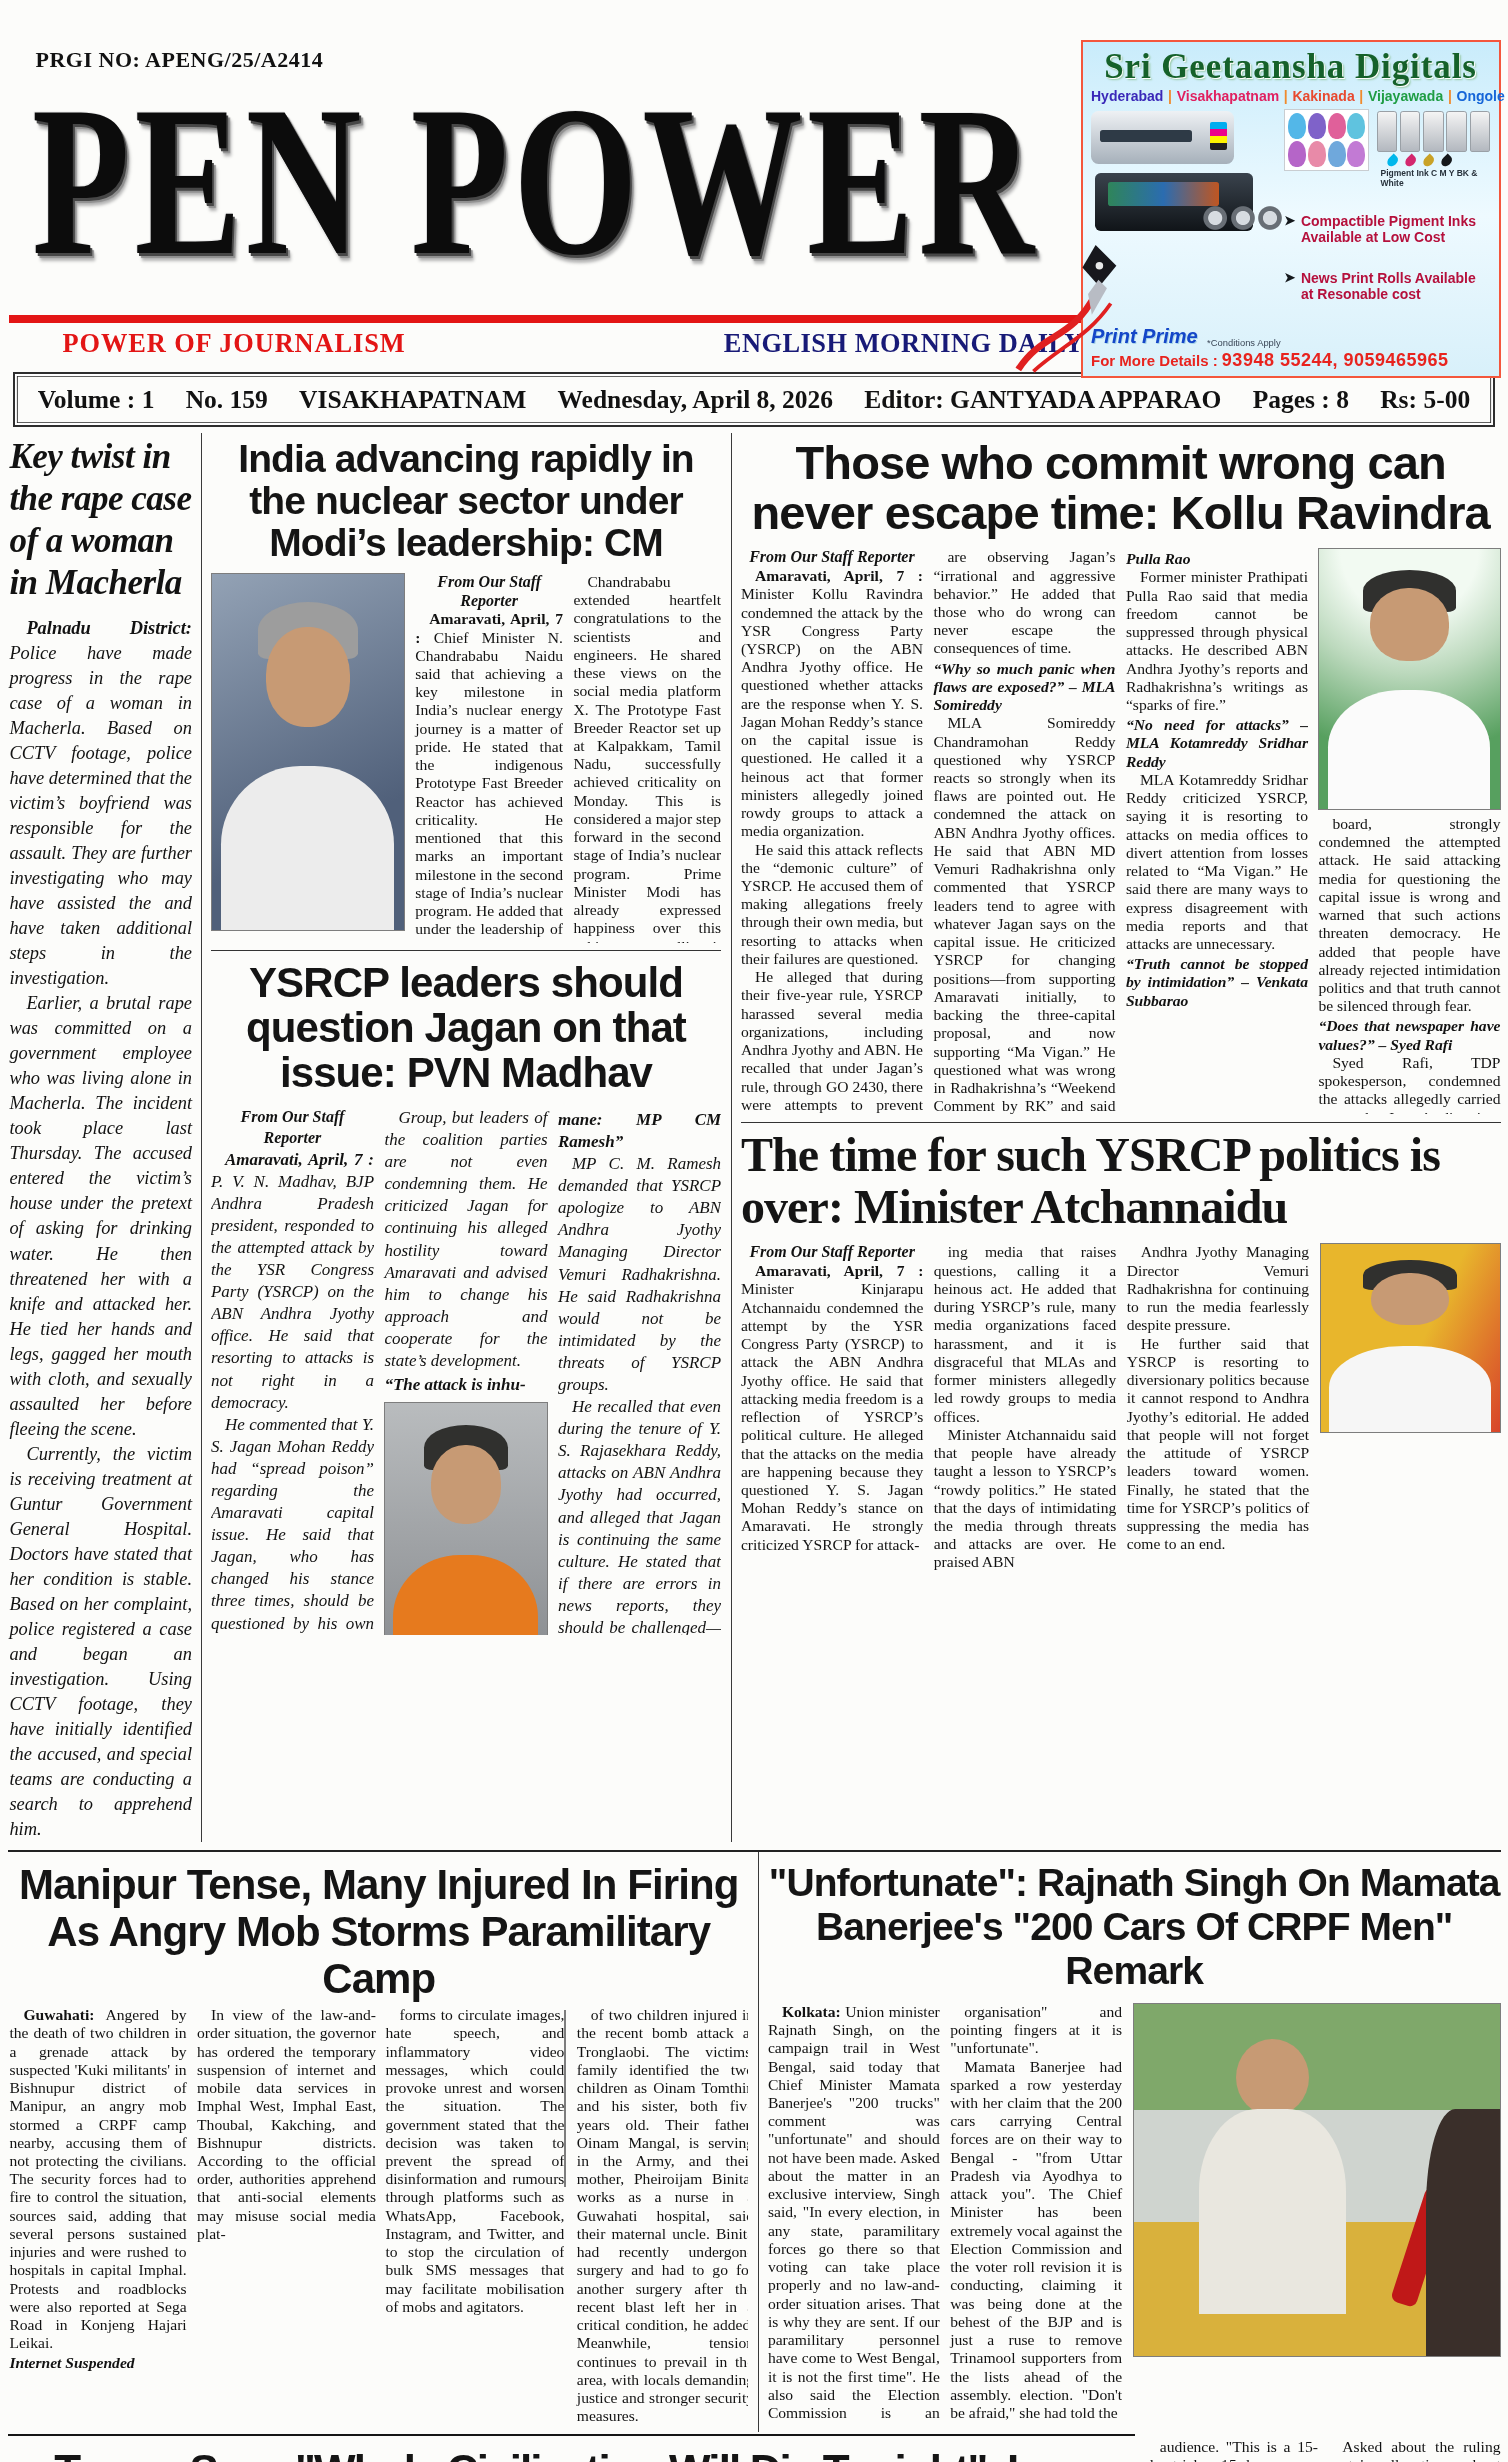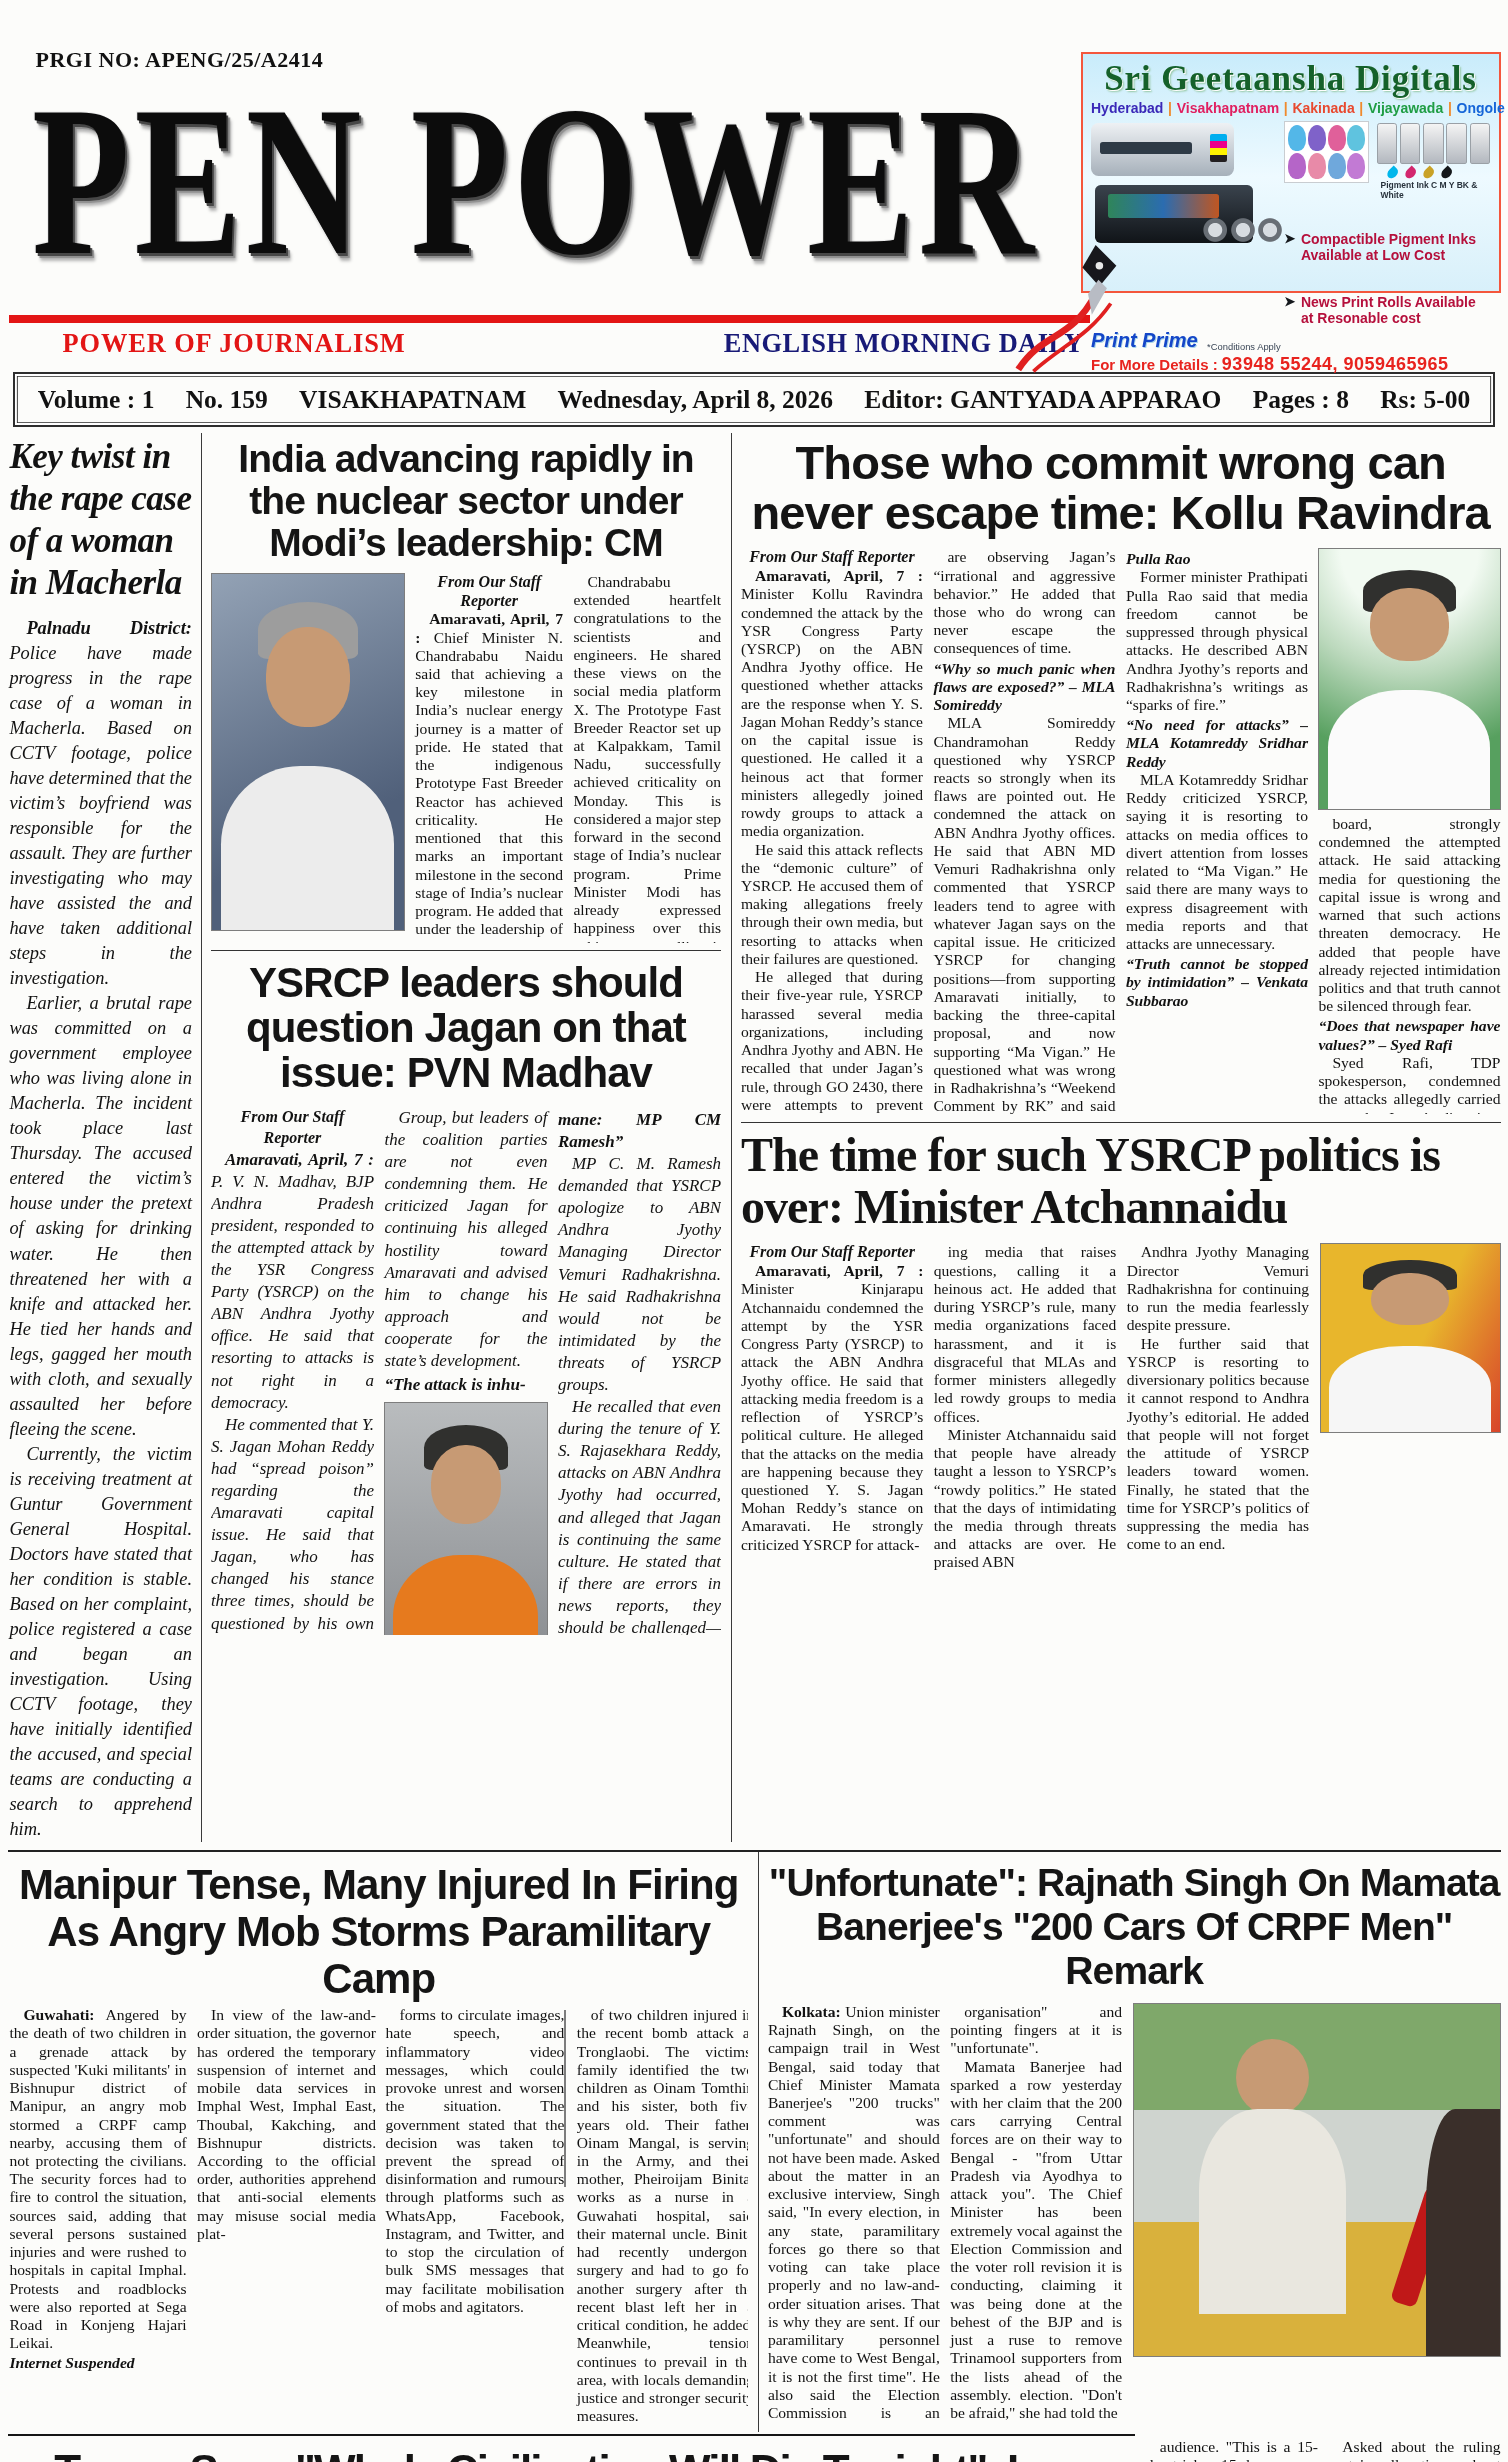--- a/index.html
+++ b/index.html
@@ -9,21 +9,21 @@
 
   
   .mast{position:relative;height:311px}
   .prgi{position:absolute;top:43px;left:28px;font-size:22px;font-weight:bold;letter-spacing:0.5px}
   .paper-title{position:absolute;top:75px;left:24.5px;font-size:160px;font-weight:bold;letter-spacing:4.7px;
        line-height:.95;transform:scaleY(1.34);transform-origin:top left;color:#0c0c0c;white-space:nowrap;
        text-shadow:1.9px 1.9px 0 #474747,3.8px 3.8px 0.9px #909090,4.7px 5.7px 2.8px #b5b5b5,-0.9px -0.9px 0 #ececec}
   .pen-graphic{position:absolute;left:997px;top:224px;width:119px;height:149px;z-index:3}
 
   
-  .ad{position:absolute;top:48px;right:0;width:420px;height:241px;border:2.8px solid #f4563c;
+  .ad{position:absolute;top:36px;right:0;width:420px;height:338px;border:2.8px solid #f4563c;
       background:linear-gradient(180deg,#c9ecfb,#eefaff 52%,#d8f0fa);padding:5.7px 8.5px 4.7px;
       display:flex;flex-direction:column;z-index:2;font-family:"Liberation Sans",sans-serif}
   .ad-brand{font-family:"Liberation Serif",serif;font-weight:bold;font-size:35px;color:#15612a;text-align:center;
       letter-spacing:0.9px;text-shadow:0.9px 0.9px 0 #fff,1.9px 1.9px 1.9px #98c9a6}
   .ad-cities{text-align:center;font-size:14px;font-weight:bold;margin-top:0.9px;white-space:nowrap}
   .ad-cities .sep::before{content:"|";color:#f08a2c;margin:0 4.7px}
   .ad-mid{flex:1;display:flex;gap:5.7px;margin-top:4.7px}
   .ad-visuals{width:47%;position:relative}
   .printer{position:absolute;left:0;top:1.9px;width:143px;height:53px;background:linear-gradient(#eef1f4,#a6b0ba);border-radius:7.5px}
   .printer::before{content:"";position:absolute;left:9.4px;top:19px;width:92px;height:12.3px;background:#2e3a46;border-radius:2.8px}
@@ -46,21 +46,21 @@
   .bottles i:nth-child(5){background:#b565c8}.bottles i:nth-child(6){background:#e88aa8}
   .bottles i:nth-child(7){background:#6fa8dc}.bottles i:nth-child(8){background:#c27ad4}
   .tankbox{flex:1}
   .tanks{display:flex;gap:2.8px;align-items:flex-end;height:43px}
   .tanks i{flex:1;height:41px;background:linear-gradient(#f4f4f4,#b3b8bf);border-radius:2.8px 2.8px 1.9px 1.9px;display:block;border:0.9px solid #9aa0a6}
   .drops{display:flex;gap:8.5px;margin:2.8px 0 0.9px 11.3px}
   .drops i{width:9.4px;height:12.3px;border-radius:0 50% 50% 50%;transform:rotate(45deg);display:block}
   .drops i:nth-child(1){background:#00b7eb}.drops i:nth-child(2){background:#d3276e}
   .drops i:nth-child(3){background:#c9a227}.drops i:nth-child(4){background:#15181b}
   .pig-label{font-size:8.5px;font-weight:bold;color:#28323c;margin-left:3.8px}
-  .ad-bullet{display:flex;gap:5.7px;font-size:14px;font-weight:bold;color:#b5103c;line-height:1.12;margin-top:15px}
+  .ad-bullet{display:flex;gap:5.7px;font-size:14px;font-weight:bold;color:#b5103c;line-height:1.12;margin-top:9px}
   .ad-bullet::before{content:"➤";color:#14181c;font-size:13.2px}
   .ad-foot{display:flex;align-items:flex-end;gap:9.4px;margin-top:1.9px}
   .ad-logo{font-style:italic;font-weight:bold;font-size:20px;color:#1446c8;text-shadow:0.9px 0.9px 0 #a8d4e8}
   .ad-cond{font-size:9.4px;color:#3a4656}
   .ad-details{font-size:15px;font-weight:bold;color:#e8231e;margin-top:1.9px}
   .ad-details b{font-size:18px;letter-spacing:0.5px}
 
   
   .tagrow{position:relative;width:1082px}
   .redrule{height:8.5px;background:#e31515;margin-left:1.9px}

